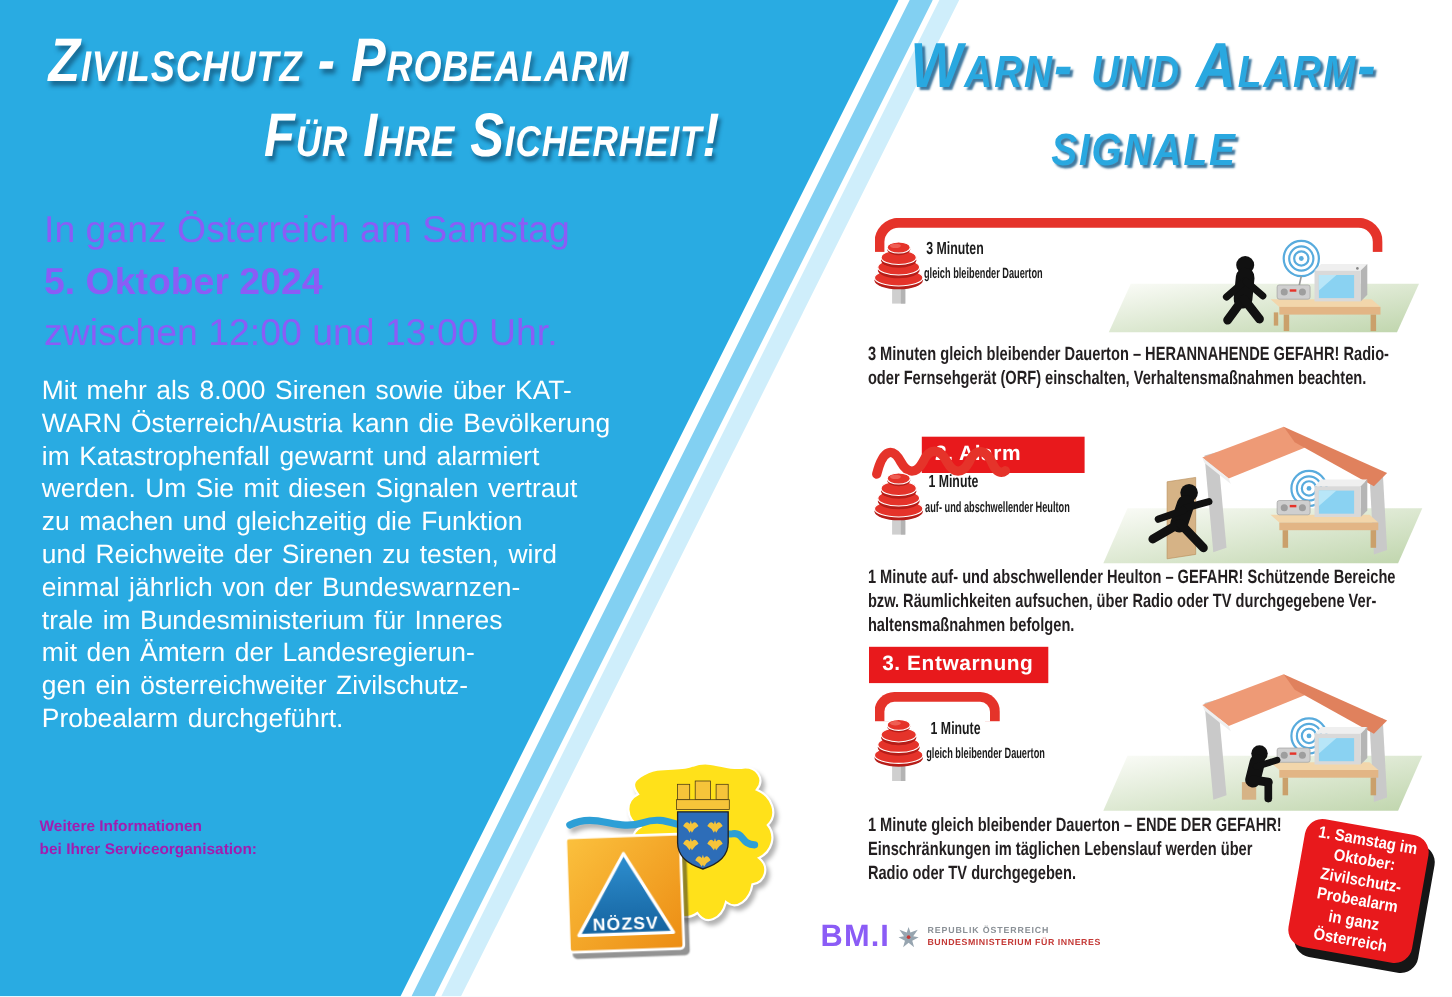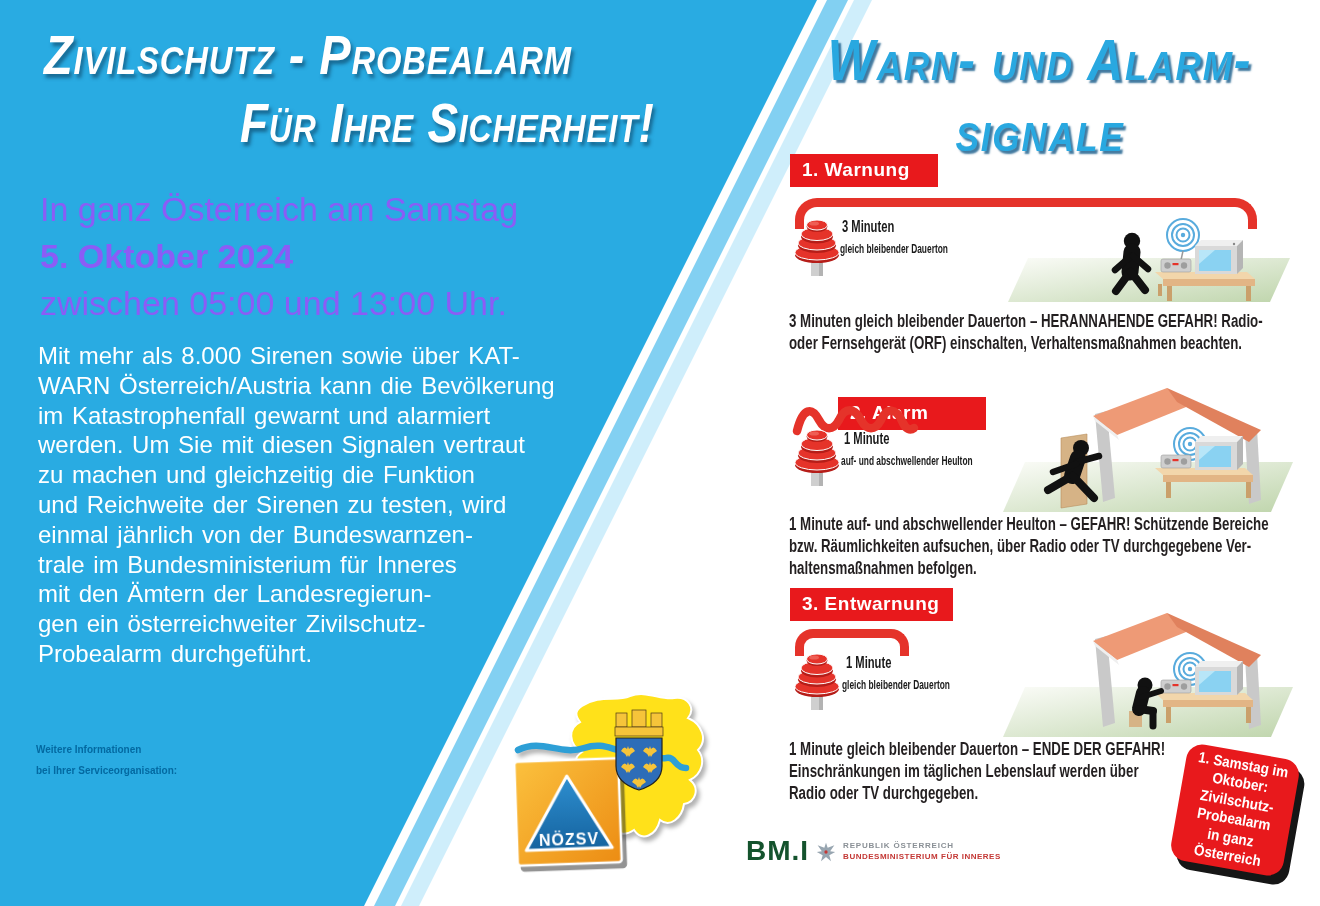--- a/index.html
+++ b/index.html
@@ -24,22 +24,22 @@
   .hl2 { left:240px; top:90px; transform:scaleX(.82); }
 
   .date-block { position:absolute; left:40px; top:186px; color:#8b5cf6;
                 font-size:34px; line-height:47px; white-space:nowrap; }
   .date-bold { font-weight:bold; }
 
   .body-par { position:absolute; left:38px; top:341px; width:560px; color:#fff;
               font-size:24px; line-height:29.8px; white-space:pre-line;
               word-spacing:2px; }
 
-  .info-block, .org-block { position:absolute; left:36px; color:#0369a1;
-              font-weight:bold; font-size:10px; line-height:20.5px;
+  .info-block, .org-block { position:absolute; left:36px; color:#a21caf;
+              font-weight:bold; font-size:14px; line-height:20.5px;
               white-space:pre-line; }
   .info-block { top:740px; }
   .org-block  { top:799px; }
 
   .nozsv-logo { position:absolute; left:512px; top:686px; }
 
   
   .r-title { position:absolute; left:790px; top:24px; width:500px;
              text-align:center; transform:scaleX(.86); transform-origin:center top;
              color:#29a8e0; font-weight:bold; font-style:italic;
@@ -88,21 +88,21 @@
 
   .badge { position:absolute; left:1178px; top:751px; width:114px; height:118px;
            background:#e8191c; border-radius:16px; transform:rotate(10deg);
            box-shadow:7px 8px 0 #161616; display:flex; align-items:center;
            justify-content:center; }
   .badge-text { color:#fff; font-weight:bold; font-size:15px; line-height:18.5px;
            text-align:center; white-space:pre-line; transform:scaleX(.9); }
 
   .bmi { position:absolute; left:746px; top:837px; display:flex;
          align-items:flex-start; gap:7px; }
-  .bmi-logo { font-size:28px; font-weight:bold; color:#14532d;
+  .bmi-logo { font-size:28px; font-weight:bold; color:#8b5cf6;
               line-height:28px; letter-spacing:1px; }
   .bmi-texts { padding-top:4px; }
   .bmi-t1 { font-size:8px; color:#8a9096; font-weight:bold; letter-spacing:.8px; }
   .bmi-t2 { font-size:8px; color:#c43835; font-weight:bold; letter-spacing:.5px;
             margin-top:2px; }
 </style>
 </head>
 <body>
 
 <div class="poster">
@@ -110,21 +110,21 @@
   <div class="blue-bg"></div>
   <div class="stripe-1"></div>
   <div class="stripe-2"></div>
 
   <div class="hl hl1">Zivilschutz - Probealarm</div>
   <div class="hl hl2">Für Ihre Sicherheit!</div>
 
   <div class="date-block">
     <div>In ganz Österreich am Samstag</div>
     <div class="date-bold">5. Oktober 2024</div>
-    <div>zwischen 05:00 und 13:00 Uhr.</div>
+    <div>zwischen 12:00 und 13:00 Uhr.</div>
   </div>
 
   <div class="body-par">Mit mehr als 8.000 Sirenen sowie über KAT-
 WARN Österreich/Austria kann die Bevölkerung
 im Katastrophenfall gewarnt und alarmiert
 werden. Um Sie mit diesen Signalen vertraut
 zu machen und gleichzeitig die Funktion
 und Reichweite der Sirenen zu testen, wird
 einmal jährlich von der Bundeswarnzen-
 trale im Bundesministerium für Inneres
@@ -169,21 +169,20 @@
         <use href="#eag" x="11" y="31"></use>
       </g>
     </g>
   </svg>
 
   <div class="r-title">
     <div class="line">Warn- und Alarm-</div>
     <div class="line">signale</div>
   </div>
 
-  <div class="sec-label label-1">1. Warnung</div>
   <div class="sec-label label-2">2. Alarm</div>
   <div class="sec-label label-3">3. Entwarnung</div>
 
   <div class="staple staple-long"></div>
   <svg class="wave-svg" width="130" height="42" viewBox="0 0 130 42">
     <path d="M6,32 C12,8 21,8 28,21 C34,32 42,32 48,21 C54,8 63,8 70,21 C76,32 84,32 90,21 C96,8 105,8 112,24 C115,30 119,32 123,29" fill="none" stroke="#e5332a" stroke-width="8.5" stroke-linecap="round"></path>
   </svg>
   <div class="staple staple-short"></div>
 
   <svg class="siren siren-1" width="54" height="66" viewBox="0 0 54 66">

